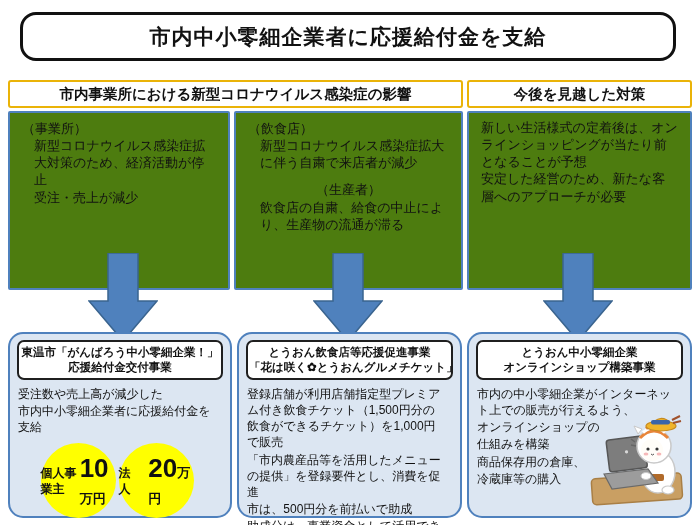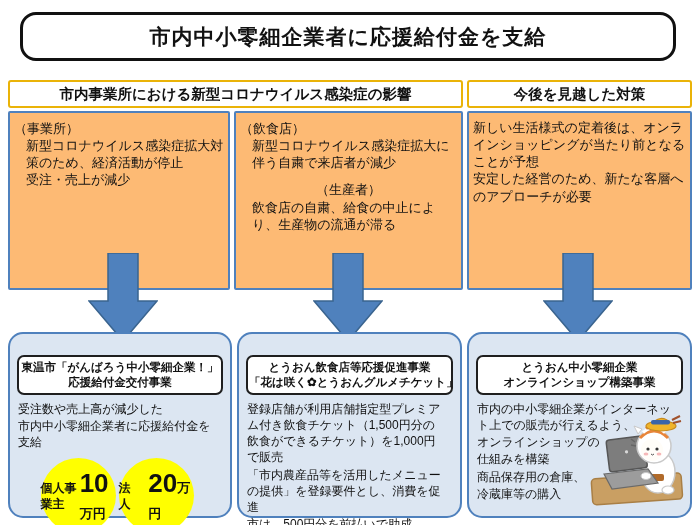--- a/index.html
+++ b/index.html
@@ -18,23 +18,23 @@
   .thead{
     position:absolute;top:80px;height:28px;background:#fff;
     border:2px solid #eab308;border-radius:3px;box-sizing:border-box;
     display:flex;align-items:center;justify-content:center;
     font-size:14.5px;font-weight:bold;
   }
   #thead-left{left:8px;width:455px;}
   #thead-right{left:467px;width:225px;}
   
   .cell{
-    position:absolute;top:111px;height:179px;background:#fdba74;
+    position:absolute;top:111px;height:179px;background:#4d7c0f;
     border:2px solid #4f81bd;border-radius:2px;box-sizing:border-box;
-    padding:6px 4px;font-size:13px;line-height:1.32;
+    padding:6px 12px;font-size:13px;line-height:1.32;
   }
   #cell-1{left:8px;width:222px;}
   #cell-2{left:234px;width:229px;}
   #cell-3{left:467px;width:225px;}
   .sec-label{margin-top:1px;}
   .sec-label.gap{margin-top:10px;text-align:center;}
   .sec-line{padding-left:12px;}
   .sec-line.noindent{padding-left:0;}
   
   .arrow{position:absolute;width:70px;height:90px;top:253px;}
@@ -43,21 +43,21 @@
   #arrow-3{left:543px;}
   
   .program{
     position:absolute;top:332px;height:186px;background:#dce6f2;
     border:2px solid #4f81bd;border-radius:15px;box-sizing:border-box;
   }
   #program-1{left:8px;width:224px;}
   #program-2{left:237px;width:225px;}
   #program-3{left:467px;width:225px;}
   .chip{
-    margin:21px 7px 4px 7px;background:#fff;border:2px solid #1f1f1f;
+    margin:6px 7px 4px 7px;background:#fff;border:2px solid #1f1f1f;
     border-radius:7px;padding:3px 1px;text-align:center;
     font-size:11.5px;font-weight:bold;line-height:1.3;white-space:nowrap;
   }
   .pbody{padding:2px 14px 0 8px;font-size:12px;line-height:1.35;position:relative;}
   .pbody p{margin:0 0 1px 0;}
   
   .badges{display:flex;justify-content:center;gap:3px;margin-top:8px;}
   .badge{
     width:75px;height:75px;border-radius:50%;background:#ffff00;
     display:flex;align-items:center;justify-content:center;

